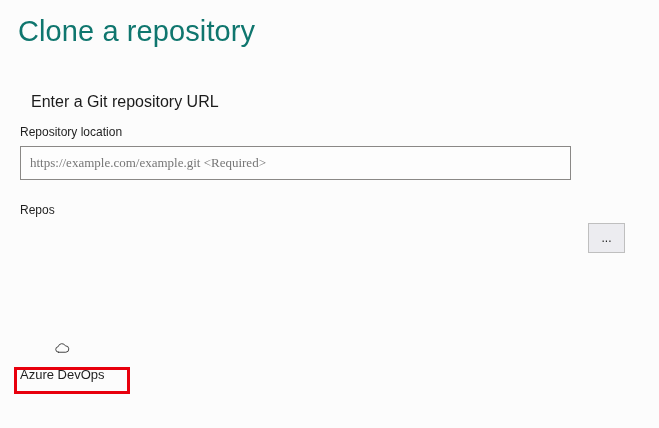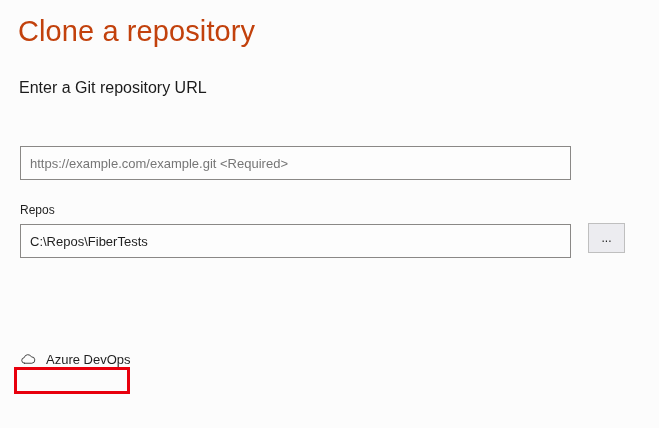--- a/index.html
+++ b/index.html
@@ -22,36 +22,36 @@
   }
 
   
   .page-title {
     position: absolute;
     left: 18px;
     top: 13px;
     font-size: 29px;
     font-weight: 300;
     letter-spacing: 0.1px;
-    color: #c2410c;
+    color: #0f766e;
     line-height: 36px;
     white-space: nowrap;
   }
 
   
   .section-heading {
     position: absolute;
     left: 19px;
     font-size: 16px;
     font-weight: 400;
     color: #1B1B1B;
     line-height: 20px;
     white-space: nowrap;
   }
-  .section-heading.url-heading { top: 78px; }
+  .section-heading.url-heading { top: 92px; margin-left: 12px; }
   .section-heading.browse-heading { top: 310px; }
 
   
   .field-label {
     position: absolute;
     left: 20px;
     font-size: 12px;
     font-weight: 400;
     color: #1F1F1F;
     line-height: 16px;
@@ -62,21 +62,21 @@
 
   
   .text-input {
     position: absolute;
     left: 20px;
     width: 551px;
     height: 28px;
     box-sizing: border-box;
     border: 1px solid #8A8886;
     background: #FDFDFD;
-    font-family: Liberation Sans, sans-serif;
+    font-family: Liberation Serif, serif;
     font-size: 13px;
     color: #1F1F1F;
     padding: 16px 9px;
     line-height: 26px;
     outline: none;
     border-radius: 0;
   }
   .text-input::placeholder {
     color: #767676;
     opacity: 1;
@@ -107,21 +107,21 @@
   
   .repo-source {
     position: absolute;
     left: 20px;
     height: 22px;
     display: flex;
     align-items: center;
     gap: 9px;
     cursor: default;
   }
-  .repo-source.azure  { top: 348px; }
+  .repo-source.azure  { top: 340px; flex-direction: column; }
   .repo-source.github { top: 371px; }
 
   .repo-source .src-icon {
     width: 17px;
     height: 17px;
     display: flex;
     align-items: center;
     justify-content: center;
     flex: 0 0 auto;
   }
@@ -147,26 +147,26 @@
 </style>
 </head>
 <body>
 
 <div class="page">
 
   <div class="page-title">Clone a repository</div>
 
   <div class="section-heading url-heading">Enter a Git repository URL</div>
 
+  <div class="field-label repo-label">Repository location</div>
 
   <input class="text-input repo-input" type="text" placeholder="https://example.com/example.git &lt;Required&gt;" style="">
 
   <div class="field-label path-label">Repos</div>
 
-  <input class="text-input path-input" type="text" placeholder="" value="C:\Repos\FiberTests" style="">
 
   <button class="browse-button">...</button>
 
 
   <div class="repo-source azure">
     <span class="src-icon">
       <svg width="17" height="17" viewBox="0 0 20 20" aria-hidden="true">
         <path d="M5.2 14.4a3.3 3.3 0 0 1-.25-6.57A4.5 4.5 0 0 1 13.4 6.9a3.6 3.6 0 0 1 .5 7.5H5.2z" fill="none" stroke="#3A3A3A" stroke-width="1.1" stroke-linejoin="round" stroke-linecap="round"></path>
       </svg>
     </span>

